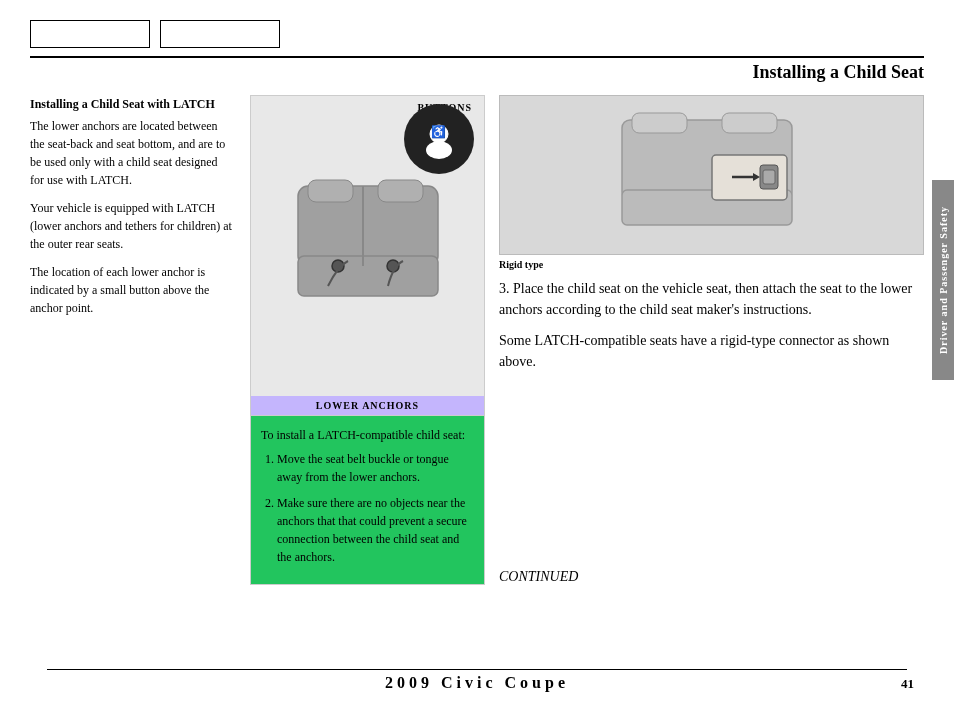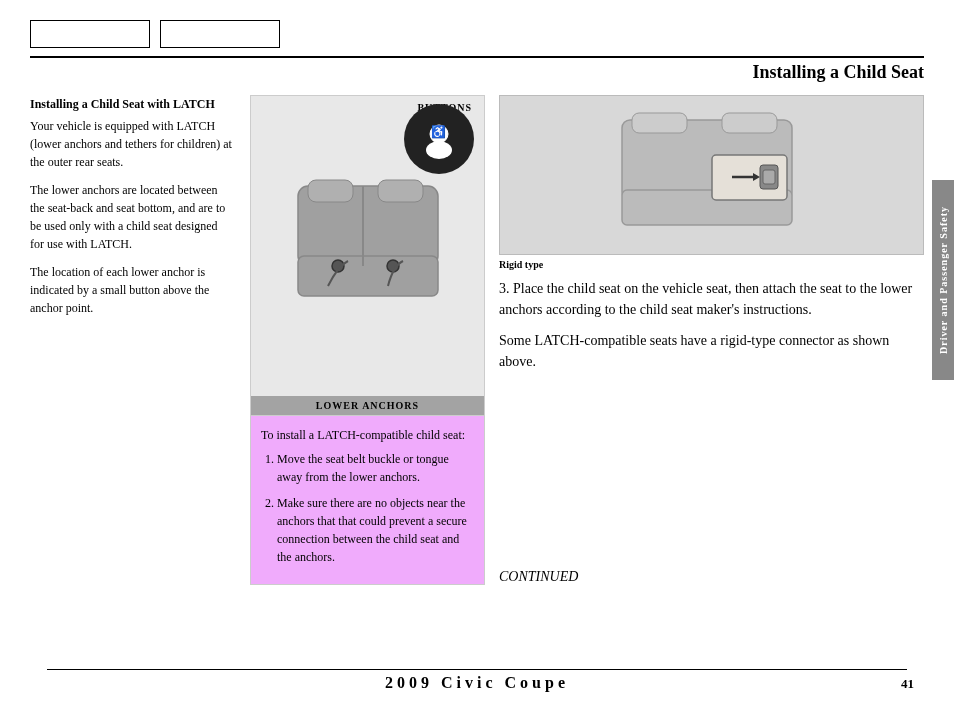--- a/index.html
+++ b/index.html
@@ -96,26 +96,26 @@
       letter-spacing: 1px;
       color: #000;
     }
     .mid-label-anchors {
       text-align: center;
       font-size: 10px;
       font-weight: bold;
       letter-spacing: 1px;
       padding: 4px 0 4px 0;
       color: #000;
-      background: #a3a3a3;
+      background: #c4b5fd;
     }
     .mid-text-area {
       padding: 10px 10px;
       font-size: 12px;
-      background: #f0abfc;
+      background: #22c55e;
       border-top: 1px solid #ccc;
       line-height: 1.5;
     }
     .mid-text-area p {
       margin-bottom: 6px;
     }
     .mid-text-area ol {
       padding-left: 16px;
     }
     .mid-text-area ol li {
@@ -248,22 +248,22 @@
   </div>
 
   <div class="page-header">
     <span class="page-header-title">Installing a Child Seat</span>
   </div>
 
   <div class="main-content">
 
     <div class="left-col">
       <div class="section-title">Installing a Child Seat with LATCH</div>
+      <p>The lower anchors are located between the seat-back and seat bottom, and are to be used only with a child seat designed for use with LATCH.</p>
       <p>Your vehicle is equipped with LATCH (lower anchors and tethers for children) at the outer rear seats.</p>
-      <p>The lower anchors are located between the seat-back and seat bottom, and are to be used only with a child seat designed for use with LATCH.</p>
       <p>The location of each lower anchor is indicated by a small button above the anchor point.</p>
     </div>
 
     <div class="mid-col">
       <div class="mid-image-area">
         <span class="mid-label-buttons">BUTTONS</span>
 
         <svg class="seat-svg" viewBox="0 0 180 140">
 
           <rect x="20" y="10" width="140" height="80" rx="10" ry="10" fill="#a0a0a0" stroke="#888" stroke-width="1.5"></rect>

